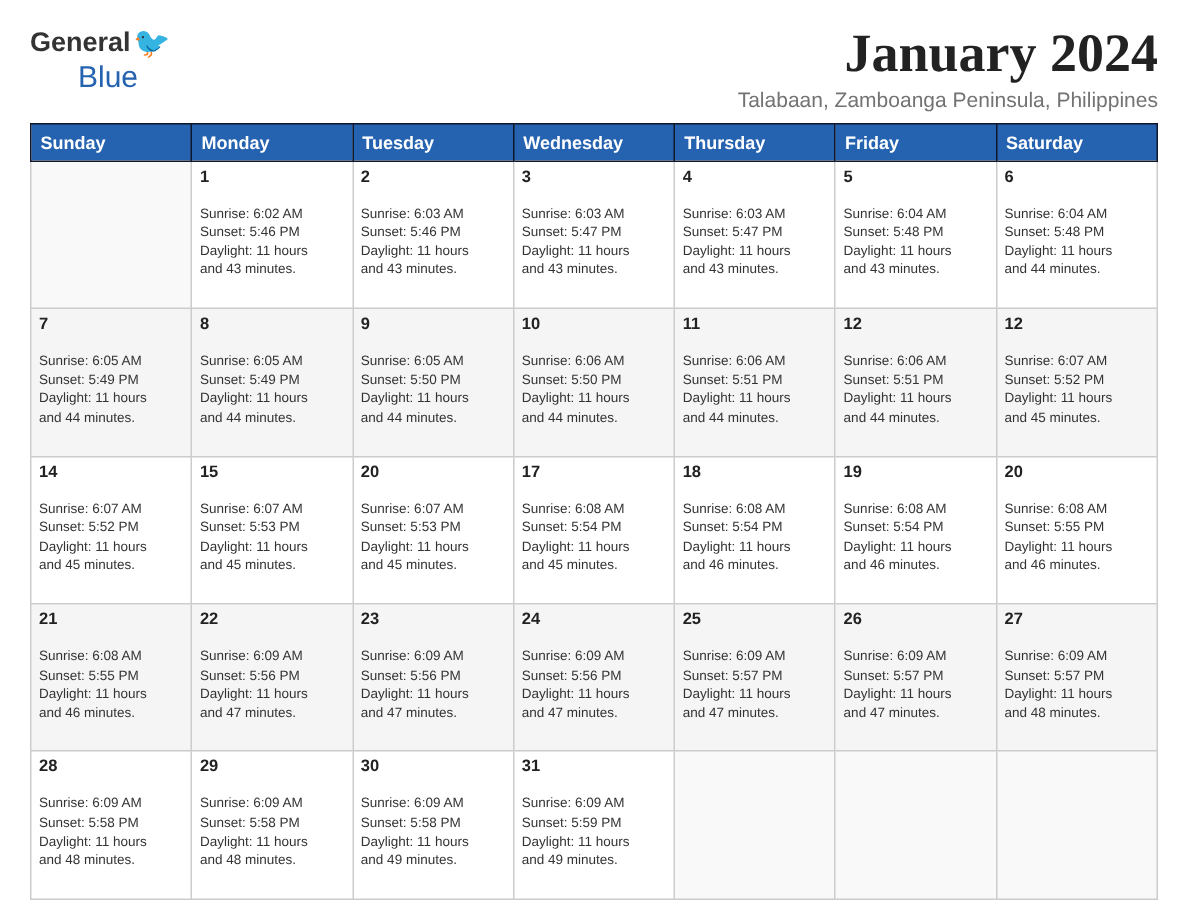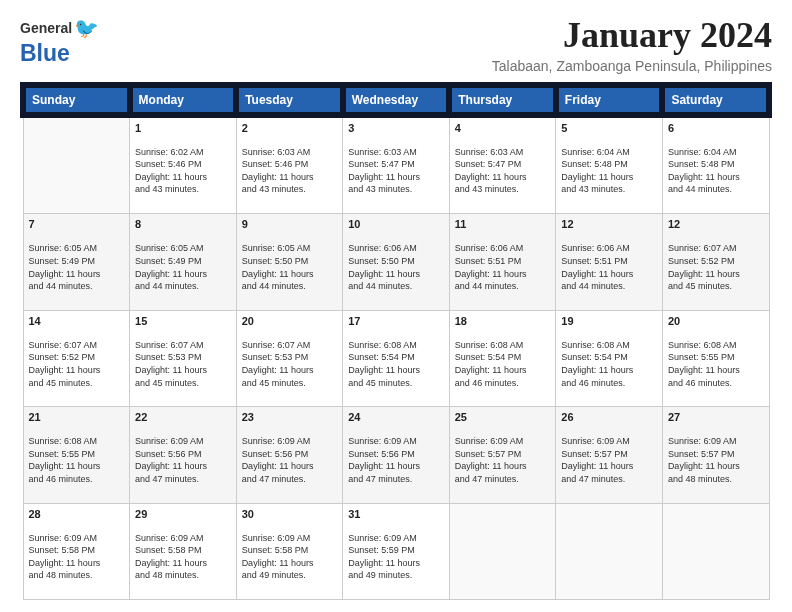--- a/index.html
+++ b/index.html
@@ -27,28 +27,29 @@
       display: flex;
       flex-direction: column;
       align-items: flex-start;
     }
     .logo-text {
       display: flex;
       align-items: center;
       gap: 2px;
     }
     .logo-general {
-      font-size: 14px;
+      font-size: 18px;
       font-weight: bold;
       color: #333;
     }
     .logo-blue {
-      font-size: 23px;
-      font-weight: bold;
+      font-size: 20px;
+      font-weight: normal;
       color: #2563b0;
+      margin-left: 32px;
     }
     .logo-bird {
       color: #2563b0;
       font-size: 20px;
     }
     .title-block {
       text-align: right;
     }
     .calendar-title {
       font-size: 36px;
@@ -68,21 +69,21 @@
       flex: 1;
       font-size: 9.5px;
     }
     .calendar-table thead tr th {
       background-color: #2563b0;
       color: #fff;
       padding: 5px 6px;
       text-align: left;
       font-size: 12px;
       font-weight: bold;
-      border: 6px solid #0f172a;
+      border: 1px solid #0f172a;
     }
     .calendar-table tbody tr td {
       border: 1px solid #ccc;
       vertical-align: top;
       padding: 4px 5px;
       width: calc(100% / 7);
       height: 80px;
     }
     .calendar-table tbody tr:nth-child(even) td {
       background-color: #f5f5f5;

